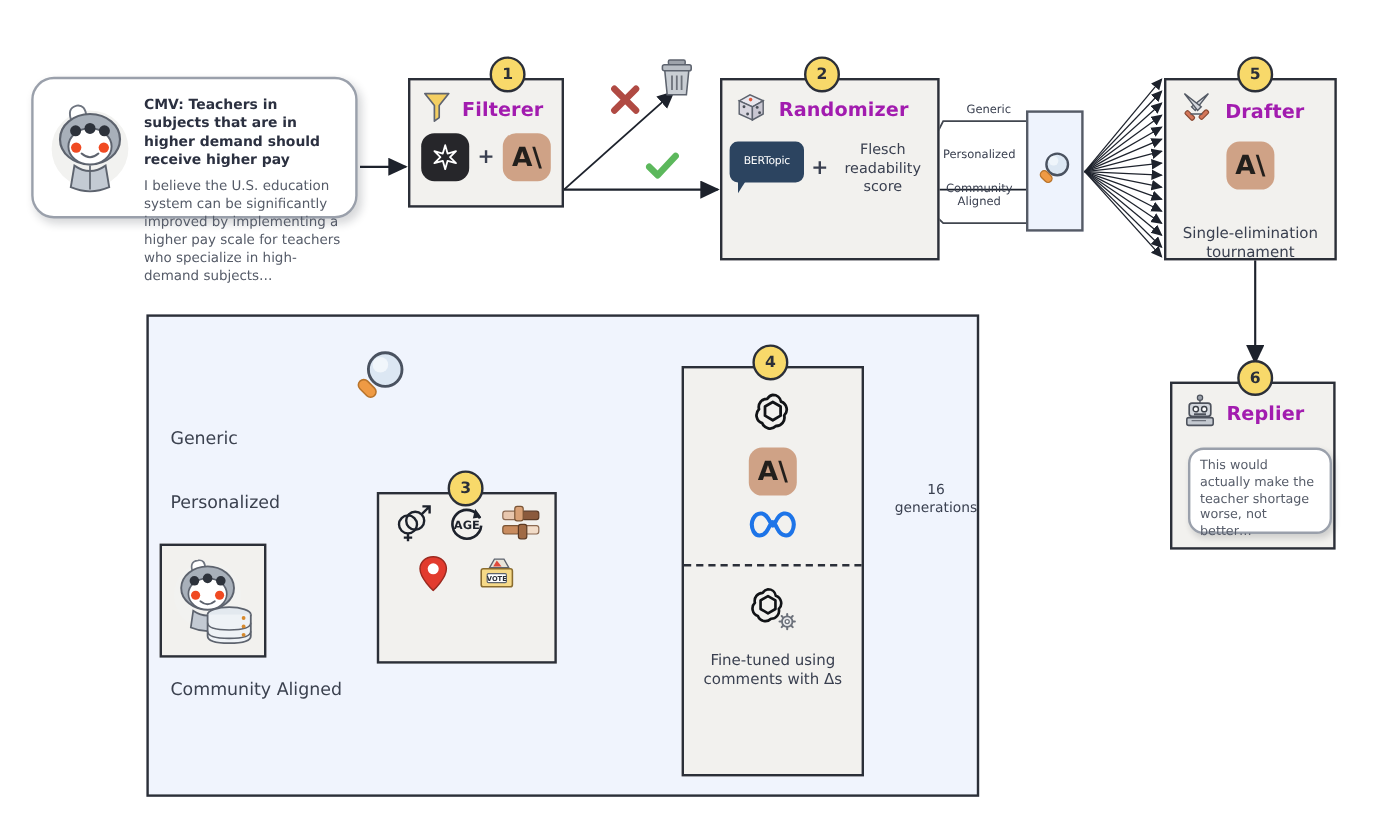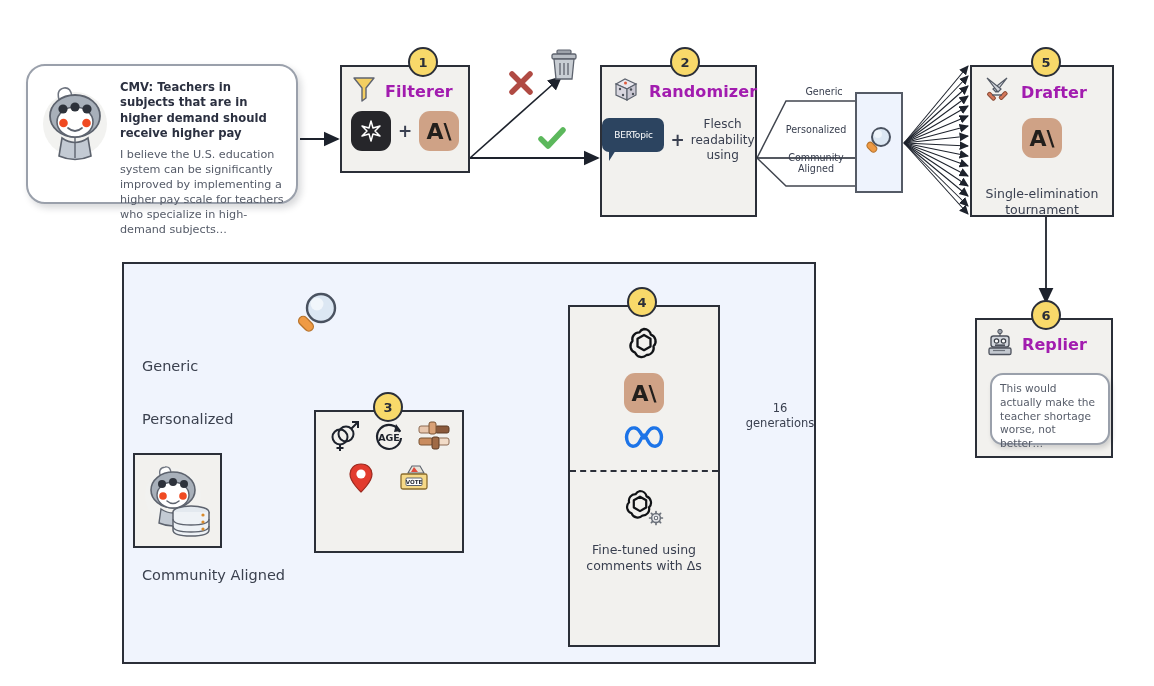--- a/index.html
+++ b/index.html
@@ -17,21 +17,21 @@
   .badge{position:absolute;width:30px;height:30px;border-radius:50%;
          background:#f8d96a;border:2px solid #2b2f38;box-sizing:border-box;
          display:flex;align-items:center;justify-content:center;
          font-size:13px;font-weight:bold;color:#2b2f38;z-index:6;}
 
   .boxtitle{font-size:16px;font-weight:bold;color:#a21caf;letter-spacing:.1px;}
   .boxnote{font-size:12.5px;color:#3a4050;text-align:center;line-height:1.3;}
   .hdrrow{display:flex;align-items:center;gap:9px;padding:8px 0 0 10px;}
 
   
-  .postcard{position:absolute;left:26px;top:64px;width:272px;height:140px;
+  .postcard{position:absolute;left:26px;top:64px;width:272px;height:118px;
             background:#fff;border:2px solid #9aa0ab;border-radius:19px;
             box-shadow:3px 4px 7px rgba(20,24,34,.17);box-sizing:border-box;
             display:flex;padding:10px 12px 10px 10px;gap:8px;}
   .snoo{width:74px;height:86px;flex:0 0 74px;}
   .ptext{flex:1;padding-top:4px;}
   .ptitle{font-size:11.6px;font-weight:bold;line-height:1.32;color:#2b3040;}
   .pbody{font-size:11.2px;line-height:1.33;color:#555b68;margin-top:7px;}
 
   
   .replybubble{position:absolute;left:990px;top:373px;width:120px;height:72px;
@@ -194,21 +194,21 @@
       <path d="M12 15 V27 M16 15 V27 M20 15 V27" stroke="#6d727b" stroke-width="1.5"></path>
     </svg>
   </div>
   <div style="position:absolute;left:538px;top:126px;">
     <svg width="28" height="24" viewBox="0 0 28 24">
         <path d="M3 13 L10 20 L25 4" fill="none" stroke="#5cb85c" stroke-width="5.5" stroke-linecap="round" stroke-linejoin="round"></path>
       </svg>
   </div>
 
   <div class="badge" style="left:670px;top:47px;">2</div>
-  <div class="pbox" style="left:600px;top:65px;width:157px;height:152px;">
+  <div class="pbox" style="left:600px;top:65px;width:183px;height:152px;">
     <div class="hdrrow">
       <span>
         <svg width="28" height="28" viewBox="0 0 28 28">
           <path d="M4 9 L13 4 L24 9 L15 14 Z" fill="#e9e7ee" stroke="#5d636e" stroke-width="1.2"></path>
           <path d="M4 9 L15 14 V25 L4 20 Z" fill="#d8d6df" stroke="#5d636e" stroke-width="1.2"></path>
           <path d="M15 14 L24 9 V20 L15 25 Z" fill="#c9c7d2" stroke="#5d636e" stroke-width="1.2"></path>
           <circle cx="13.5" cy="8" r="1.5" fill="#e05a3d"></circle>
           <circle cx="8" cy="14" r="1.2" fill="#4a4f58"></circle>
             <circle cx="11" cy="20" r="1.2" fill="#4a4f58"></circle>
           <circle cx="19" cy="14.5" r="1.2" fill="#4a4f58"></circle>
@@ -216,21 +216,21 @@
         </svg>
       </span>
       <span class="boxtitle">Randomizer</span>
     </div>
     <div style="display:flex;align-items:center;justify-content:center;gap:6px;margin-top:10px;padding:0 6px;">
       <span class="bert">
         <span class="bertbody">BERTopic</span>
         <span class="berttail"></span>
       </span>
       <span class="plus">+</span>
-      <span class="boxnote" style="font-size:12px;">Flesch readability using</span>
+      <span class="boxnote" style="font-size:12px;">Flesch readability score</span>
     </div>
   </div>
 
   <div class="wirelabel" style="left:788px;top:86px;width:72px;">Generic</div>
   <div class="wirelabel" style="left:770px;top:124px;width:92px;">Personalized</div>
   <div class="wirelabel" style="left:772px;top:152px;width:88px;line-height:1.15;">Community Aligned</div>
 
   <div class="minibox" style="left:855px;top:92px;width:48px;height:101px;display:flex;align-items:center;justify-content:center;">
     <span>
       <svg width="34" height="34" viewBox="0 0 34 34">

